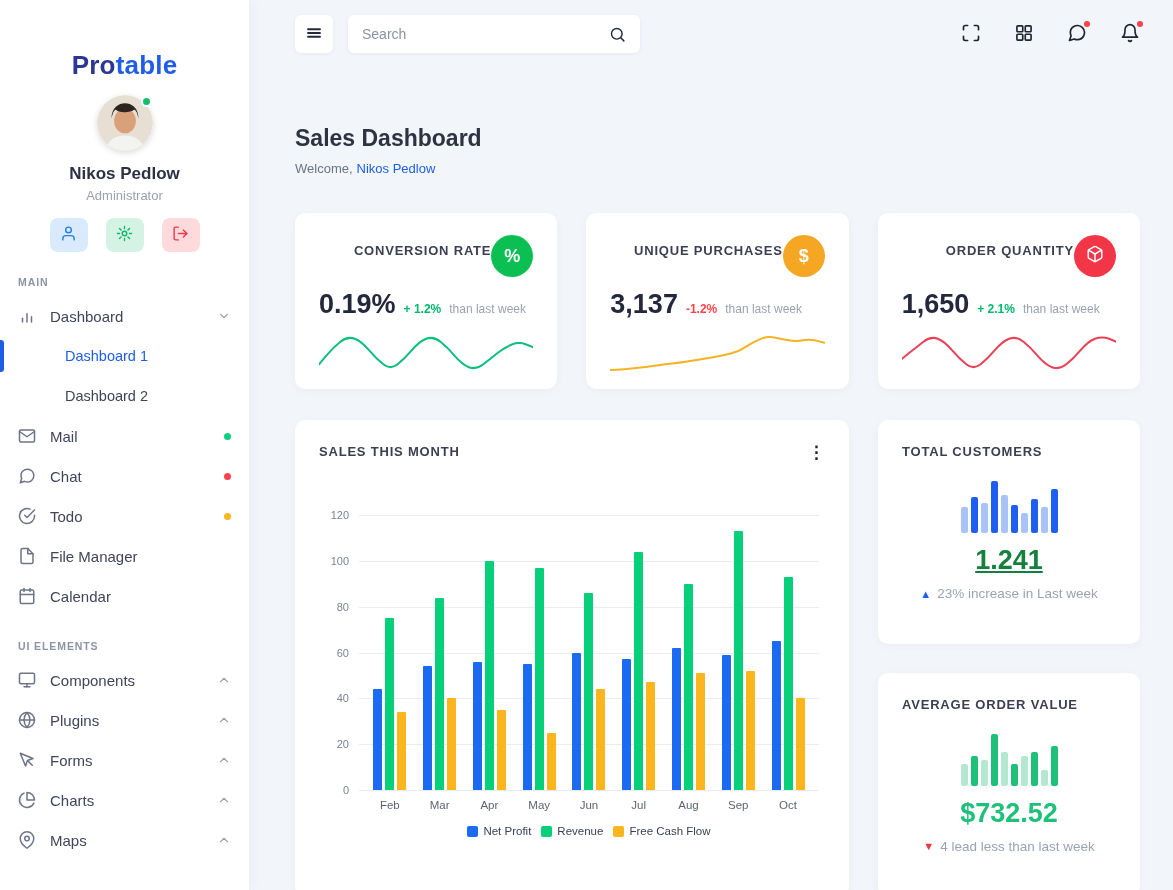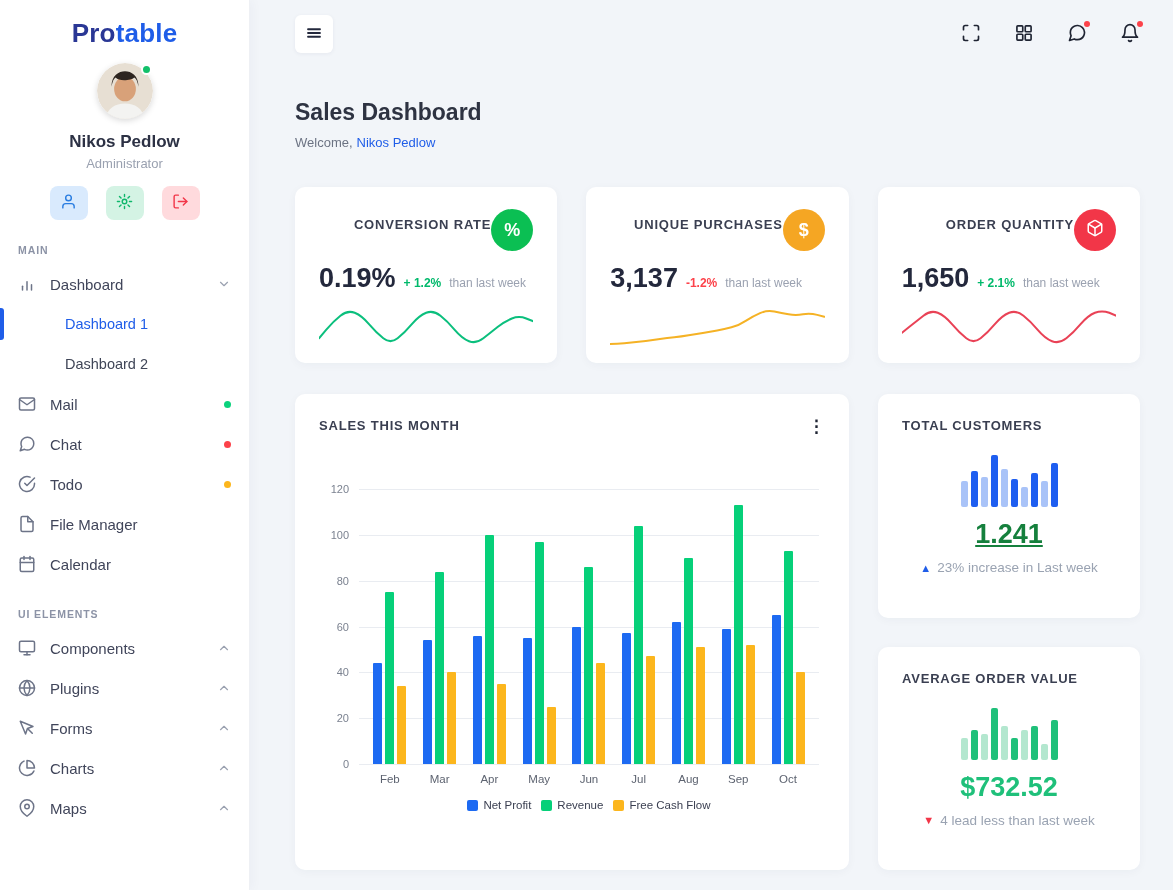--- a/index.html
+++ b/index.html
@@ -7,21 +7,21 @@
   body { font-family:"Liberation Sans", sans-serif; background:#f2f5f9; color:#23283c; }
 
   .screen { width:1173px; height:890px; display:flex; position:relative; }
 
   
   .sidebar {
     width:250px; min-width:250px; height:890px; background:#ffffff;
     border-right:1px solid #eef0f4; box-shadow:3px 0 10px rgba(30,40,80,.03);
     padding-top:18px; position:relative; z-index:2; overflow:hidden;
   }
-  .logo { text-align:center; font-size:26px; font-weight:700; letter-spacing:.2px; }
+  .logo { text-align:center; font-size:26px; font-weight:700; letter-spacing:.2px;margin-top:32px; }
   .logo .pro { color:#2a3795; }
   .logo .table { color:#1f5de8; }
   .profile { text-align:center; margin-top:14px; }
   .avatar-wrap { position:relative; width:56px; height:56px; margin:0 auto; }
   .avatar { width:56px; height:56px; border-radius:50%; overflow:hidden; box-shadow:0 2px 6px rgba(0,0,0,.15); }
   .status-dot { position:absolute; top:1px; right:1px; width:11px; height:11px; background:#12c06a; border:2px solid #fff; border-radius:50%; }
   .profile-name { margin-top:13px; font-size:17px; font-weight:700; color:#2c3144; }
   .profile-role { margin-top:4px; font-size:13px; color:#9aa1b0; }
   .quick-actions { display:flex; justify-content:center; gap:18px; margin-top:15px; }
   .qa-btn { width:38px; height:34px; border:none; border-radius:8px; display:flex; align-items:center; justify-content:center; cursor:pointer; }
@@ -52,21 +52,21 @@
   .search-box { margin-left:15px; width:292px; height:38px; background:#fff; border-radius:6px; box-shadow:0 1px 4px rgba(30,40,80,.06); display:flex; align-items:center; padding:0 14px; }
   .search-box input { flex:1; border:none; outline:none; font-size:14px; color:#4a5060; background:transparent; font-family:"Liberation Sans", sans-serif; }
   .search-box input::placeholder { color:#8b92a3; }
   .search-box .s-icon { color:#23283c; display:flex; cursor:pointer; }
   .search-box .s-icon svg { width:17px; height:17px; }
   .topbar-icons { margin-left:auto; display:flex; align-items:center; gap:33px; }
   .tb-btn { background:transparent; border:none; color:#1f2433; position:relative; cursor:pointer; display:flex; }
   .tb-btn svg { width:20px; height:20px; }
   .tb-dot { position:absolute; top:-2px; right:-3px; width:6px; height:6px; background:#fc424a; border-radius:50%; }
 
-  .page-head { margin-top:46px; }
+  .page-head { margin-top:72px; }
   .page-title { font-size:23px; font-weight:700; color:#2e3342; }
   .page-sub { margin-top:9px; font-size:13px; color:#6c7383; }
   .page-sub a { color:#1f5de8; text-decoration:none; margin-left:4px; cursor:pointer; }
 
   .card { background:#fff; border-radius:10px; box-shadow:0 2px 10px rgba(33,40,80,.04); }
 
   .stats-row { display:grid; grid-template-columns:repeat(3,1fr); gap:29px; margin-top:37px; }
   .stat-card { padding:22px 24px 14px; height:176px; display:flex; flex-direction:column; }
   .stat-head { display:flex; justify-content:flex-end; align-items:flex-start; }
   .stat-title { font-size:13px; font-weight:700; letter-spacing:.8px; color:#3a3f51; padding-top:8px; }
@@ -318,20 +318,29 @@
   <div class="main">
 
     <header class="topbar">
       <button class="icon-card">
         <span><svg viewBox="0 0 24 24" fill="none" stroke="currentColor" stroke-width="2.4" stroke-linecap="round" width="18" height="18">
               <line x1="4" y1="7" x2="20" y2="7"></line>
               <line x1="4" y1="12" x2="20" y2="12"></line>
               <line x1="4" y1="17" x2="20" y2="17"></line>
             </svg></span>
       </button>
+      <div class="search-box">
+        <input type="text" placeholder="Search" style="">
+        <span class="s-icon">
+            <svg viewBox="0 0 24 24" fill="none" stroke="currentColor" stroke-width="2" stroke-linecap="round">
+              <circle cx="11" cy="11" r="7.5"></circle>
+              <line x1="21" y1="21" x2="16.6" y2="16.6"></line>
+            </svg>
+          </span>
+      </div>
       <div class="topbar-icons">
         <button class="tb-btn">
           <span><svg viewBox="0 0 24 24" fill="none" stroke="currentColor" stroke-width="2" stroke-linecap="round" stroke-linejoin="round" width="20" height="20">
                 <path d="M8 3H5a2 2 0 0 0-2 2v3"></path>
                 <path d="M21 8V5a2 2 0 0 0-2-2h-3"></path>
                 <path d="M16 21h3a2 2 0 0 0 2-2v-3"></path>
                 <path d="M3 16v3a2 2 0 0 0 2 2h3"></path>
               </svg></span>
         </button>
         <button class="tb-btn">

